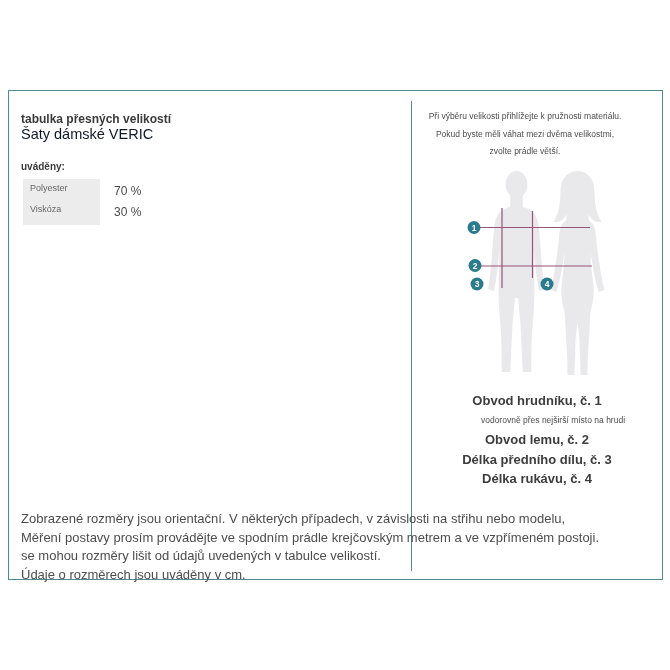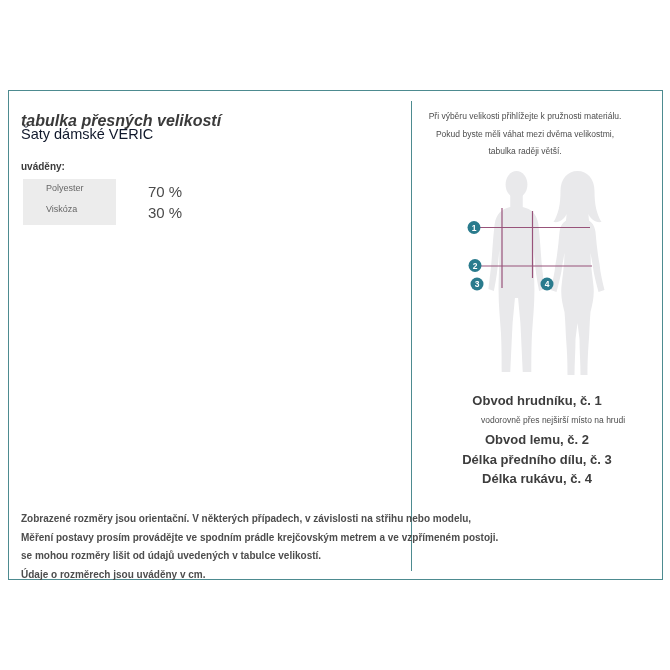--- a/index.html
+++ b/index.html
@@ -4,30 +4,30 @@
 <style>
   html,body{margin:0;padding:0;background:#fff;}
   #page{position:relative;width:670px;height:670px;background:#fff;overflow:hidden;
         font-family:"Liberation Sans","DejaVu Sans",sans-serif;}
   
   #card{position:absolute;left:8px;top:90px;width:653px;height:488px;
         border:1px solid #4D8B90;background:#fff;}
   #divider{position:absolute;left:402px;top:10px;width:1px;height:470px;background:#4D8B90;}
 
   
-  .subtitle{position:absolute;left:12px;top:21px;font-size:16px;font-weight:bold;color:#3a3a3a;font-style:italic;}
+  .subtitle{position:absolute;left:12px;top:21px;font-size:12px;font-weight:bold;color:#3a3a3a;}
   .title{position:absolute;left:12px;top:35px;font-size:14.5px;font-weight:normal;color:#0f172a;}
   .comp-label{position:absolute;left:12px;top:70px;font-size:10px;font-weight:bold;color:#3a3a3a;}
   .comp-table{position:absolute;left:14px;top:91px;}
   .comp-row{display:flex;align-items:center;margin-bottom:3px;height:18px;}
   .comp-mat{width:70px;height:25px;line-height:18px;background:#ECECEC;color:#666;
-            font-size:9px;padding-left:23px;}
-  .comp-val{margin-left:32px;font-size:15px;color:#4a4a4a;}
-  .disclaimer{position:absolute;left:12px;top:419px;font-size:10px;color:#4d4d4d;
-              line-height:18.6px;white-space:nowrap;font-weight:bold;}
+            font-size:9px;padding-left:7px;}
+  .comp-val{margin-left:14px;font-size:12px;color:#4a4a4a;}
+  .disclaimer{position:absolute;left:12px;top:419px;font-size:13px;color:#4d4d4d;
+              line-height:18.6px;white-space:nowrap;}
 
   
   .intro{position:absolute;left:404px;top:17px;width:224px;text-align:center;
          font-size:8.5px;color:#4d4d4d;line-height:17.5px;}
   #diagram{position:absolute;left:442px;top:72px;width:165px;height:220px;}
   .measures{position:absolute;left:404px;top:300px;width:248px;text-align:center;
             line-height:19.5px;}
   .m-label{font-size:13px;font-weight:bold;color:#3d3d3d;}
   .m-note{font-size:8.5px;color:#4d4d4d;margin-left:32px;}
 
@@ -63,21 +63,21 @@
     <div class="disclaimer">
       <div>Zobrazené rozměry jsou orientační. V některých případech, v závislosti na střihu nebo modelu,</div>
       <div>Měření postavy prosím provádějte ve spodním prádle krejčovským metrem a ve vzpřímeném postoji.</div>
       <div>se mohou rozměry lišit od údajů uvedených v tabulce velikostí.</div>
       <div>Údaje o rozměrech jsou uváděny v cm.</div>
     </div>
 
     <div class="intro">
       <div>Při výběru velikosti přihlížejte k pružnosti materiálu.</div>
       <div>Pokud byste měli váhat mezi dvěma velikostmi,</div>
-      <div>tabulka raději větší.</div>
+      <div>zvolte prádle větší.</div>
     </div>
 
     <svg id="diagram" viewBox="0 0 165 220" xmlns="http://www.w3.org/2000/svg">
 
       <g transform="translate(65.5,0) scale(0.78,1) translate(-60,0)">
         <ellipse class="sil" cx="60" cy="21.5" rx="14" ry="13.5"></ellipse>
         <path class="sil" d="M52,31 L52,44 C41,46 34,51 32,61 C30,74 29,88 28,98
           C27,108 25,118 24,126 L31,128 C34,117 36,105 37,95 L38,87
           C38,103 37,117 37,127 C37,143 39,157 40,169 C41,185 41,197 41,209
           L52,209 C53,193 54,175 55,160 L58,135 L62,135 L65,160

